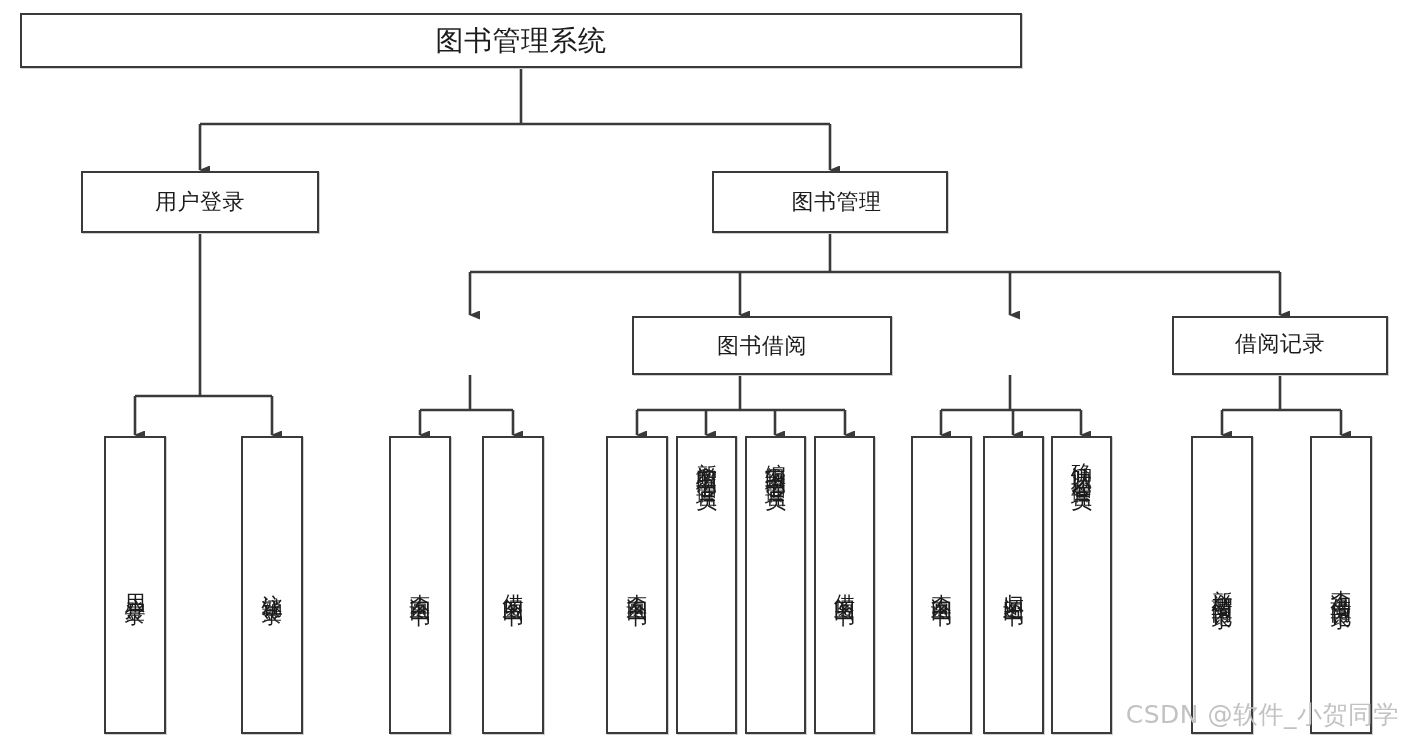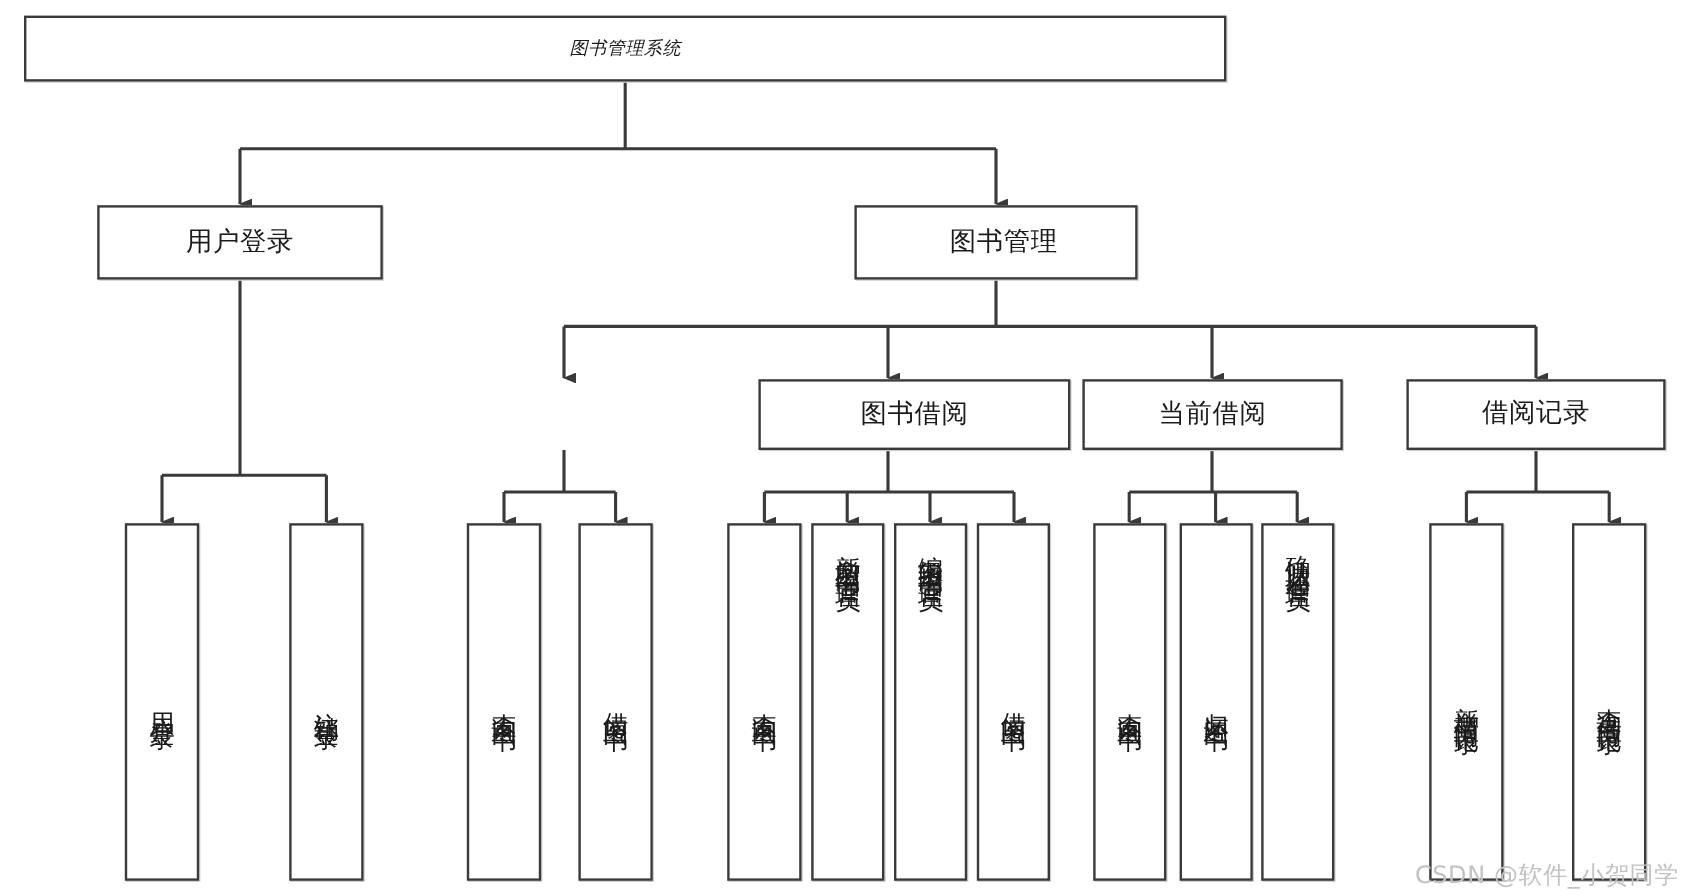--- a/index.html
+++ b/index.html
@@ -43,22 +43,21 @@
     text-align: center;
     line-height: 1.18;
     letter-spacing: 0.5px;
     white-space: pre;
   }
   
   .node.horiz .label {
     font-size: 22px;
   }
   .node.root .label {
-    font-size: 15px;
-    font-style: italic;
+    font-size: 28px;
   }
   
   .node.vert {
     align-items: flex-start;
     justify-content: center;
     padding-top: 0;
   }
   .node.vert .label {
     writing-mode: vertical-rl;
     text-orientation: upright;
@@ -70,22 +69,22 @@
   .node.vert.topalign {
     align-items: flex-start;
   }
   .node.vert.midalign {
     align-items: center;
   }
   
   #watermark {
     position: absolute;
     right: 6px;
-    bottom: 4px;
-    font-size: 20px;
+    bottom: 16px;
+    font-size: 25px;
     color: #c2c2c2;
     letter-spacing: 0.5px;
     white-space: nowrap;
     user-select: none;
   }
 </style>
 </head>
 <body>
 
 <div id="canvas">
@@ -151,23 +150,20 @@
   <div class="node horiz" style="left: 81px; top: 171px; width: 238px; height: 62px;">
     <span class="label">用户登录</span>
   </div>
   <div class="node horiz" style="left: 712px; top: 171px; width: 236px; height: 62px; padding-left: 13px;">
     <span class="label">图书管理</span>
   </div>
 
   <div class="node horiz" style="left: 632px; top: 316px; width: 260px; height: 59px;">
     <span class="label">图书借阅</span>
   </div>
-  <div class="node horiz" style="left: 902px; top: 316px; width: 217px; height: 59px;">
-    <span class="label">当前借阅</span>
-  </div>
   <div class="node horiz" style="left: 1172px; top: 316px; width: 216px; height: 59px; font-family: Liberation Mono, monospace;">
     <span class="label">借阅记录</span>
   </div>
 
   <div class="node vert midalign" style="left: 104px; top: 436px; width: 62px; height: 298px;">
     <span class="label">用户登录</span>
   </div>
   <div class="node vert midalign" style="left: 241px; top: 436px; width: 62px; height: 298px;">
     <span class="label">注销登录</span>
   </div>

